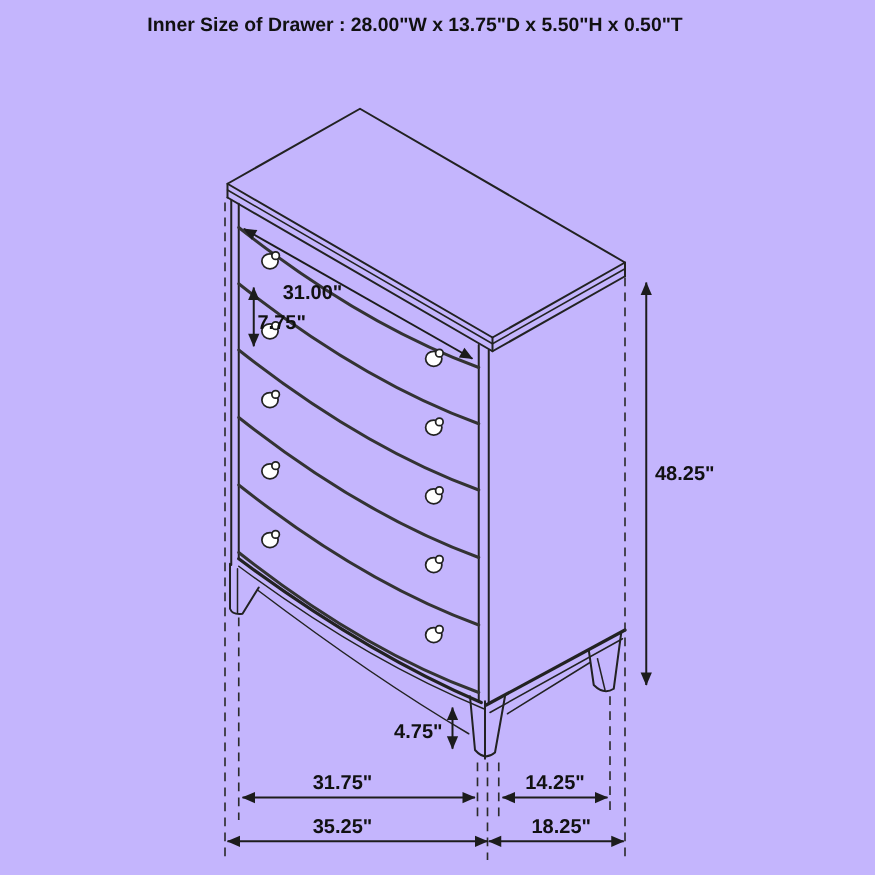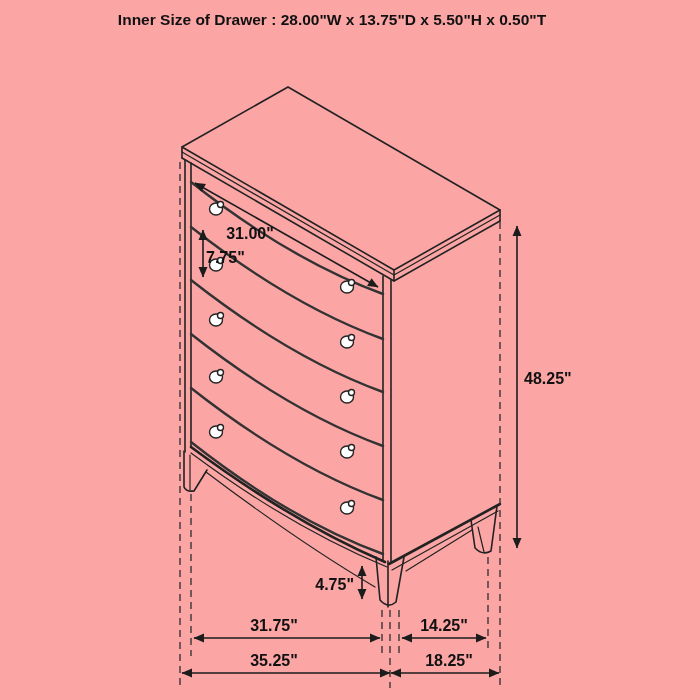--- a/index.html
+++ b/index.html
@@ -1,17 +1,17 @@
 <!DOCTYPE html>
 <html><head>
 <meta charset="utf-8">
 <style>
   html,body{margin:0;padding:0;background:#ffffff;}
   .canvas{
-    position:relative;width:700px;height:700px;background:#fca5a5;
+    position:relative;width:700px;height:700px;background:#c4b5fd;
     font-family:"Liberation Sans", sans-serif;overflow:hidden;
   }
   svg{position:absolute;left:0;top:0;}
   .ln{stroke:#222222;fill:none;stroke-linecap:round;stroke-linejoin:round;}
   .thin{stroke-width:1.2;}
   .std{stroke-width:1.6;}
   .thick{stroke-width:2.6;}
   .divider{stroke:#333333;stroke-width:2.4;fill:none;stroke-linecap:round;}
   .dash{stroke:#2b2b2b;stroke-width:1.3;fill:none;stroke-dasharray:7 5;}
   .dim{stroke:#1c1c1c;stroke-width:1.6;fill:none;}

